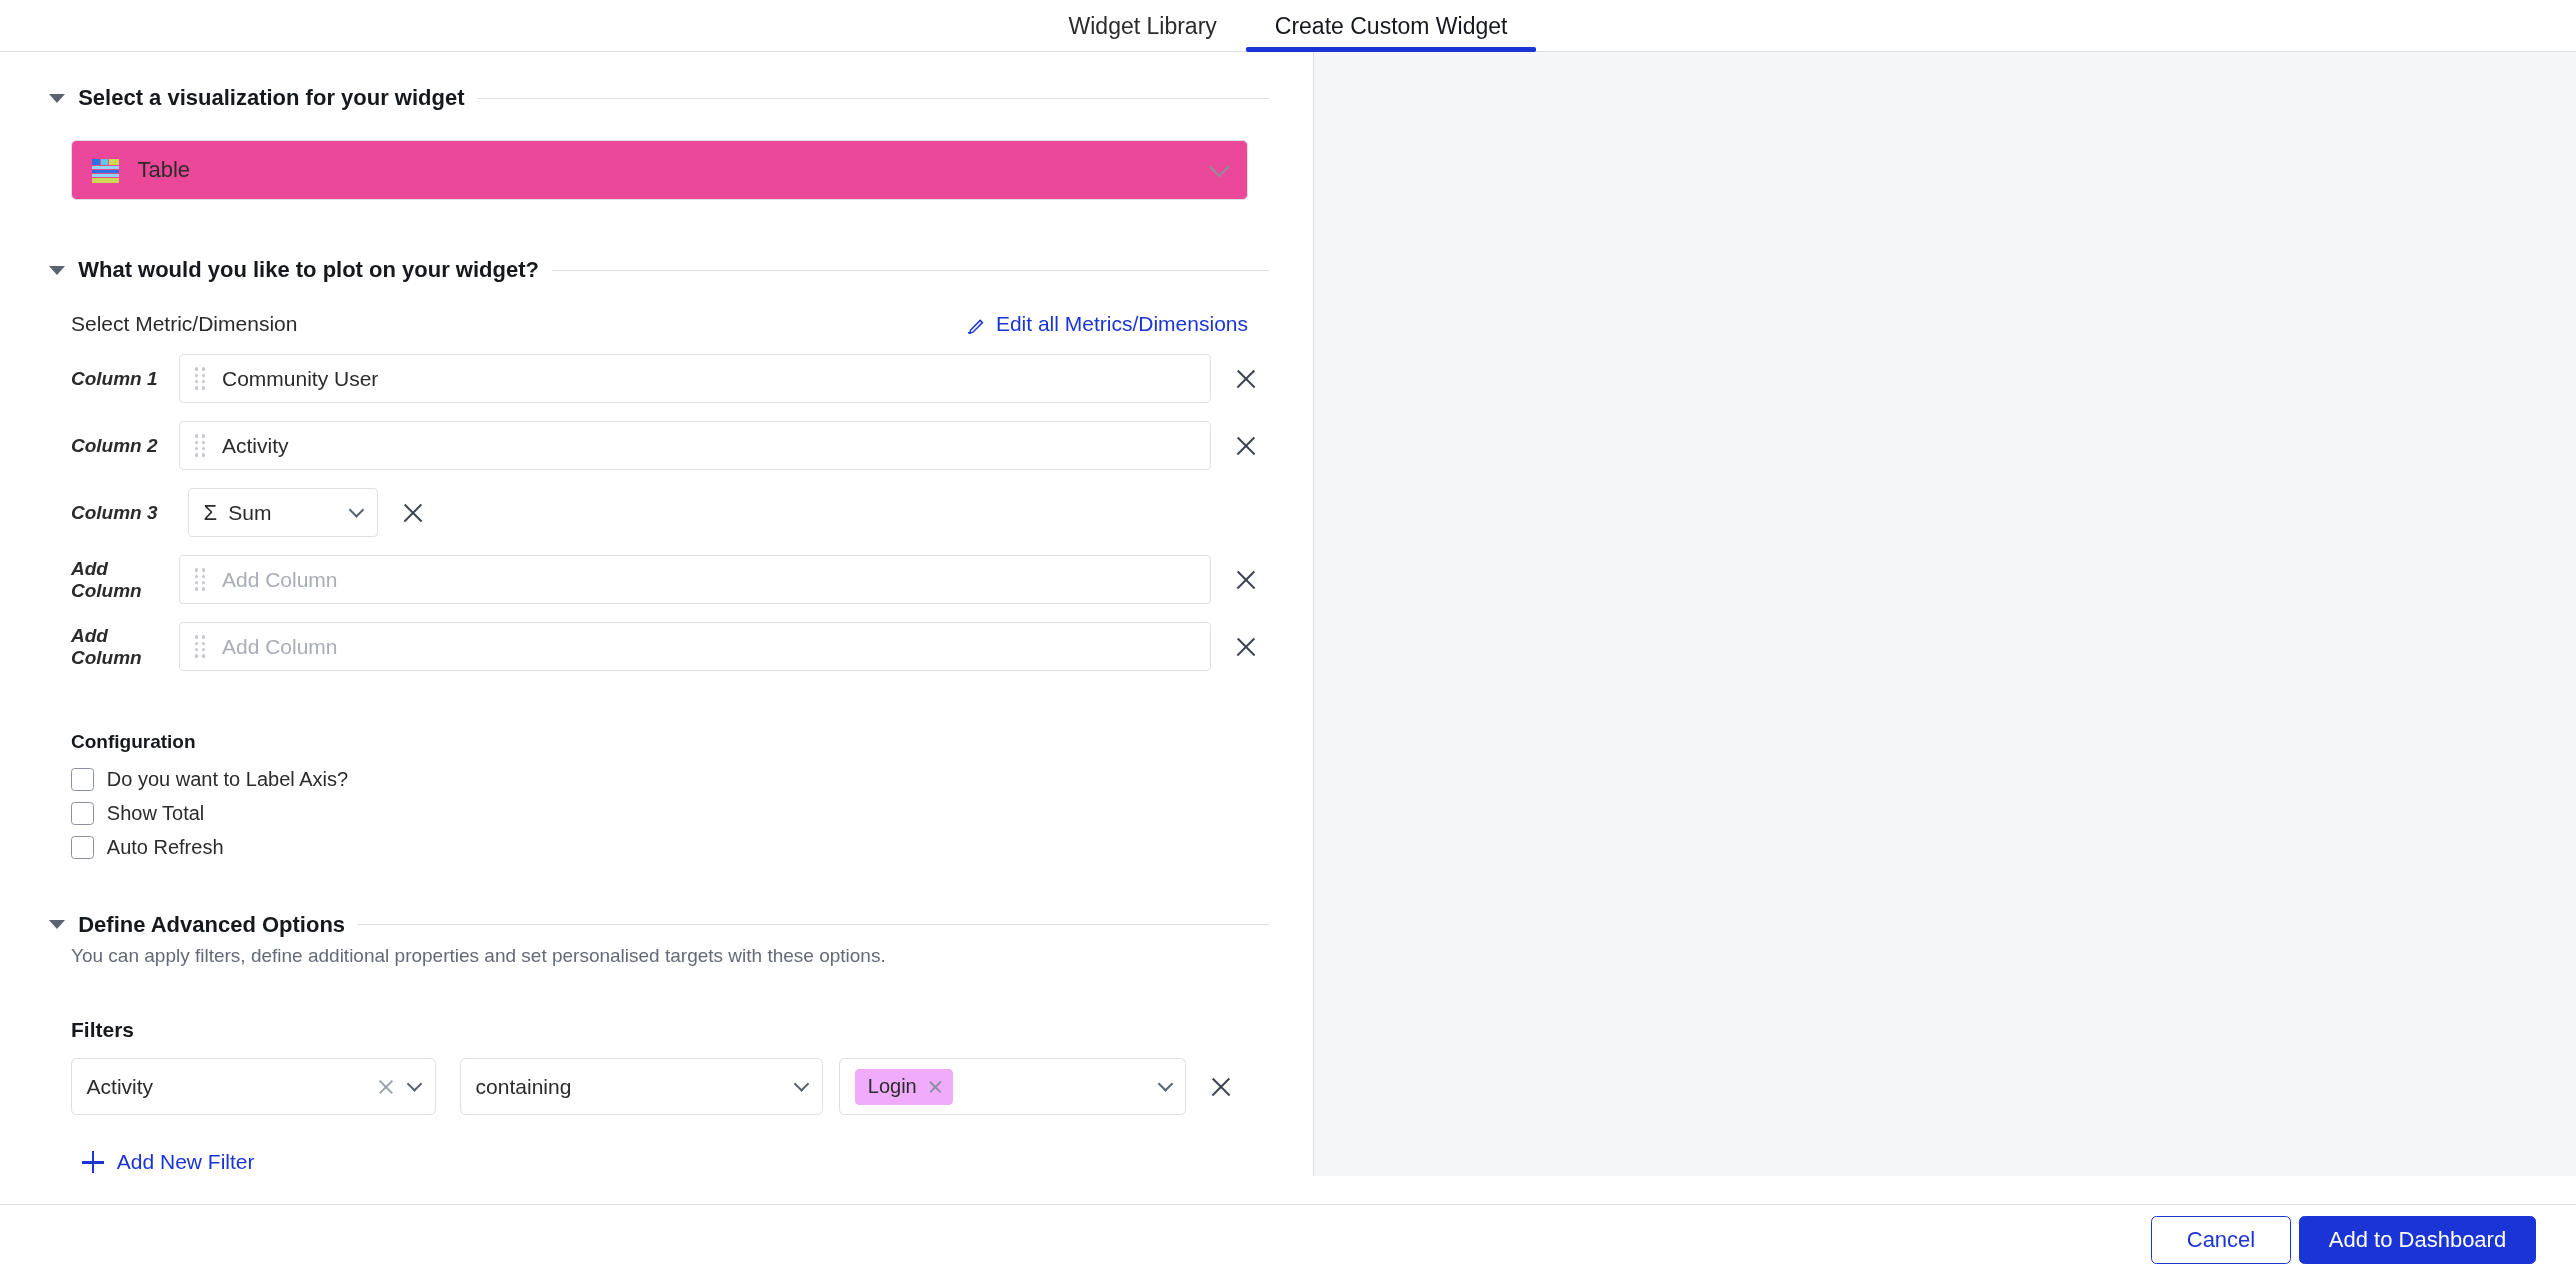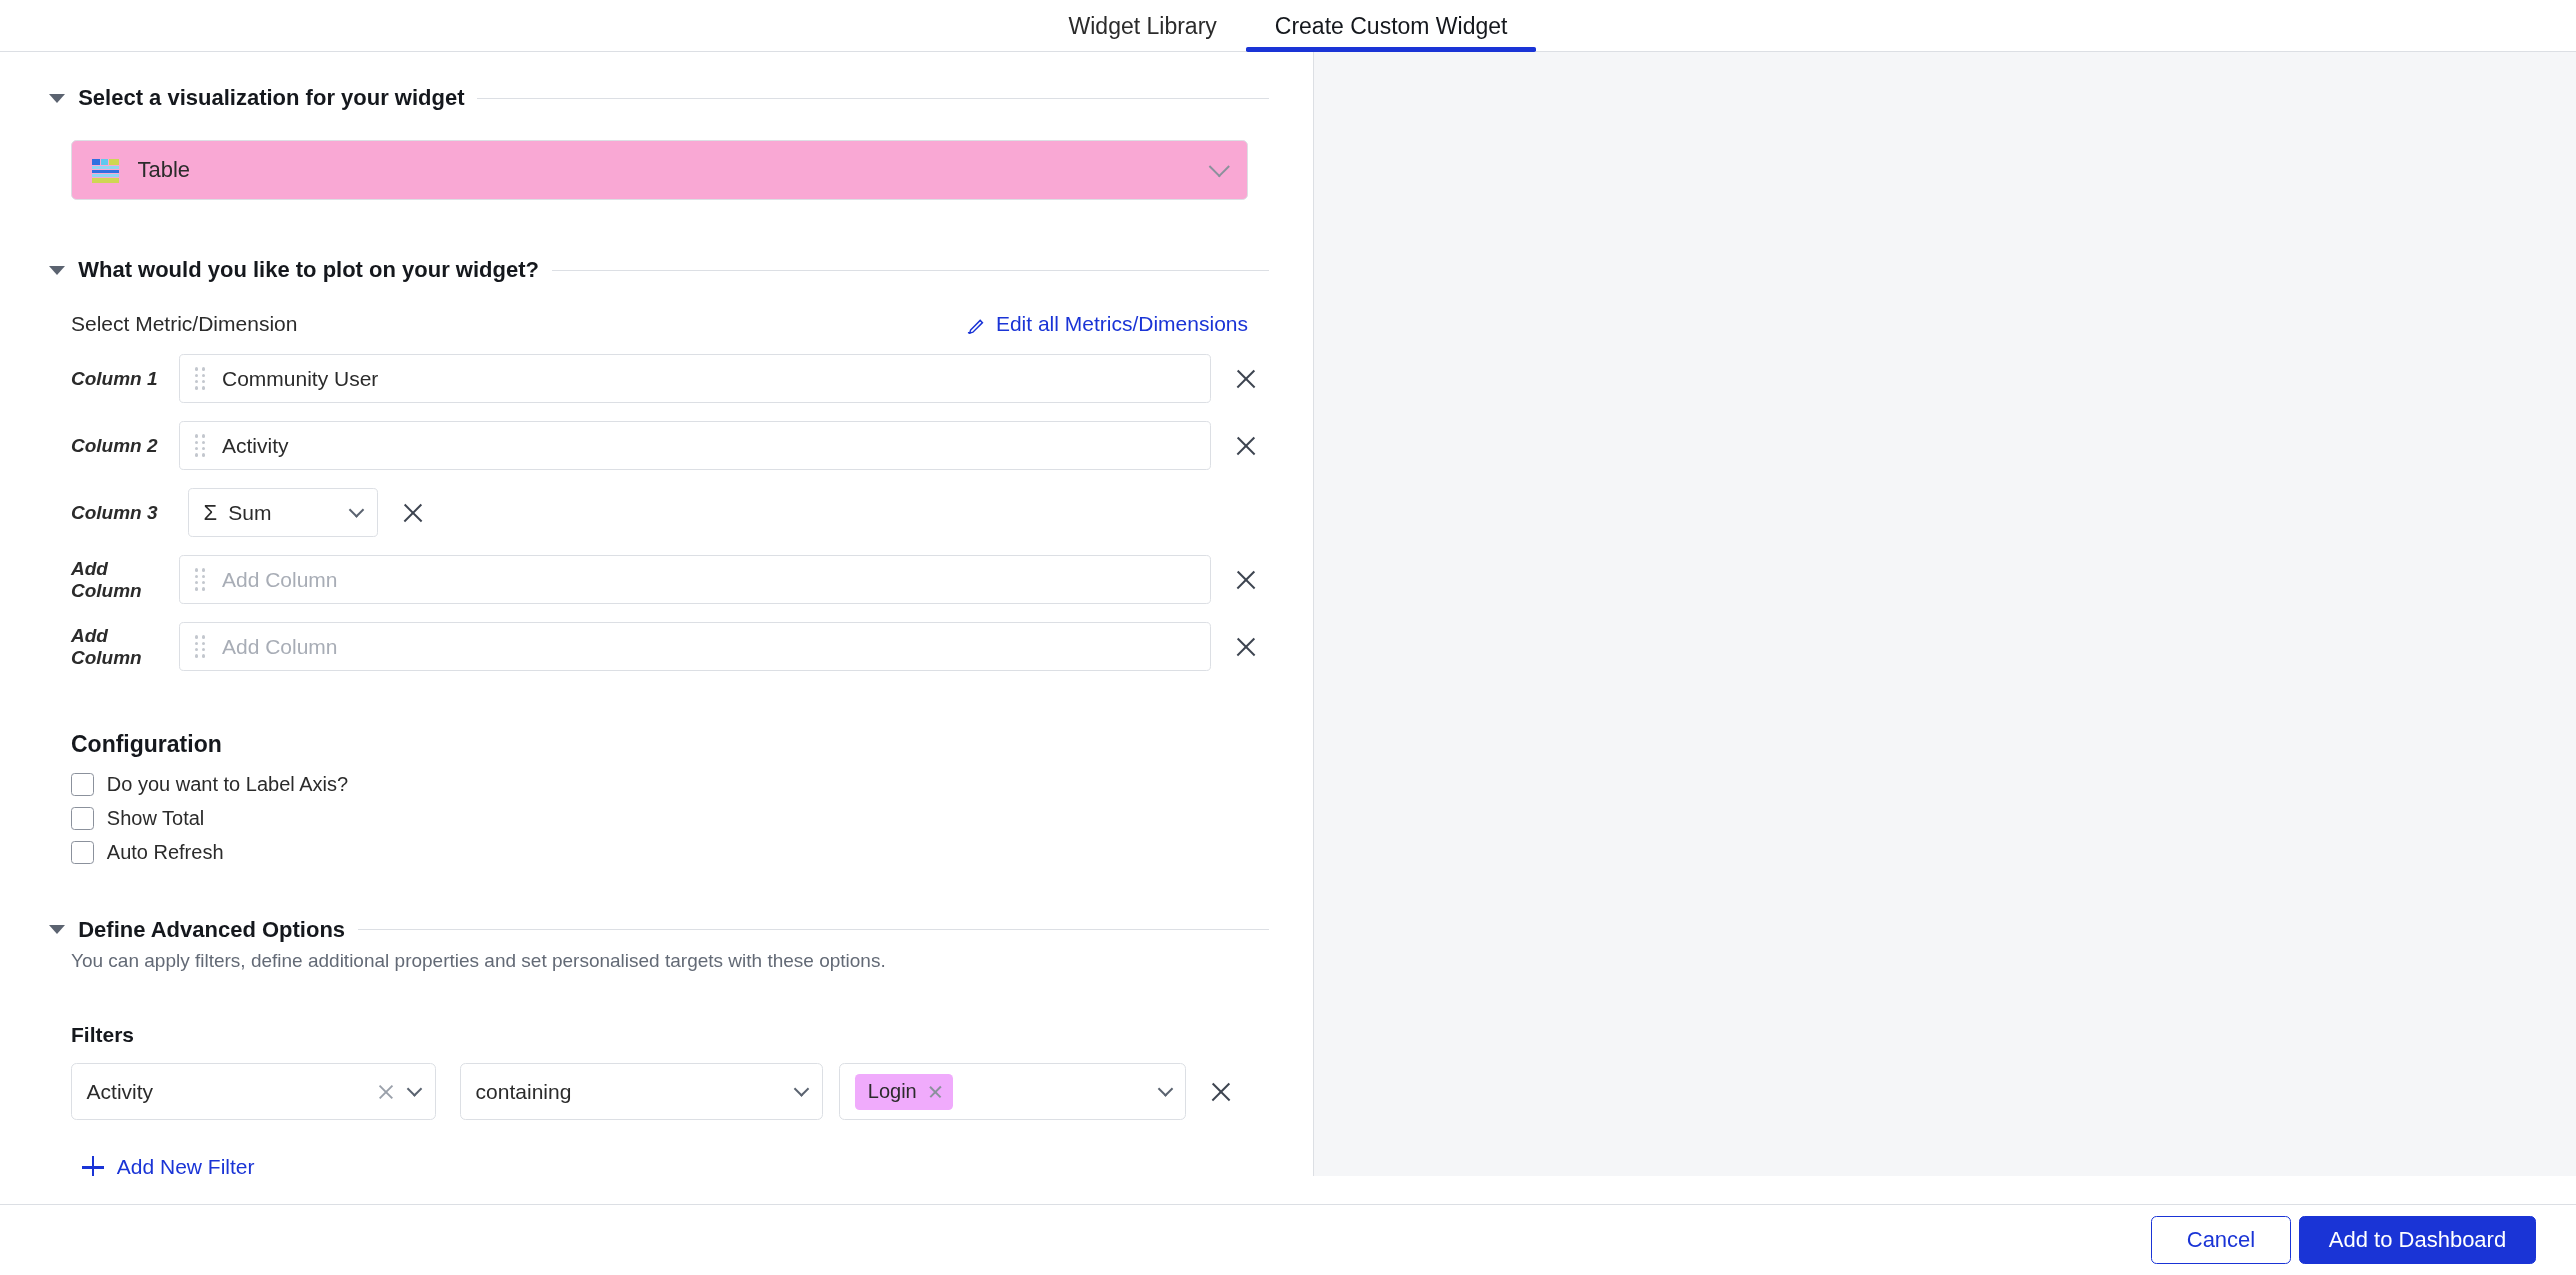--- a/index.html
+++ b/index.html
@@ -101,21 +101,21 @@
   }
   .sec-1 { margin-top: 33px; }
 
   
   .viz-select {
     margin: 29px 0 0 38px;
     width: 1177px;
     height: 60px;
     border: 0.9px solid #dcdfe4;
     border-radius: 5.5px;
-    background: #f9a8d4;
+    background: #ec4899;
     display: flex;
     align-items: center;
     padding: 0 20px;
     cursor: pointer;
   }
   .viz-icon {
     width: 25.5px; height: 22px;
     flex: 0 0 auto;
     display: grid;
     grid-template-rows: 6.4px 2.7px 3.6px 2.7px 4.6px;
@@ -225,21 +225,21 @@
     position: absolute;
     left: 8.2px; top: 19px;
     width: 24px; height: 2.4px;
     background: #3d4450;
   }
   .x-btn::before { transform: rotate(45deg); }
   .x-btn::after { transform: rotate(-45deg); }
 
   
   .config { margin: 60px 0 0 38px; }
-  .config-title { font-size: 23px; font-weight: bold; color: #15181d; margin-bottom: 14.6px; }
+  .config-title { font-size: 19px; font-weight: bold; color: #15181d; margin-bottom: 14.6px; }
   .cb-row { display: flex; align-items: center; gap: 12.8px; margin-bottom: 11px; cursor: pointer; }
   .cb {
     width: 23px; height: 23px;
     border: 1.5px solid #8b919c;
     border-radius: 3.6px;
     background: #fff;
     flex: 0 0 auto;
   }
   .cb-label { font-size: 20px; color: #2b2b2b; }
 

